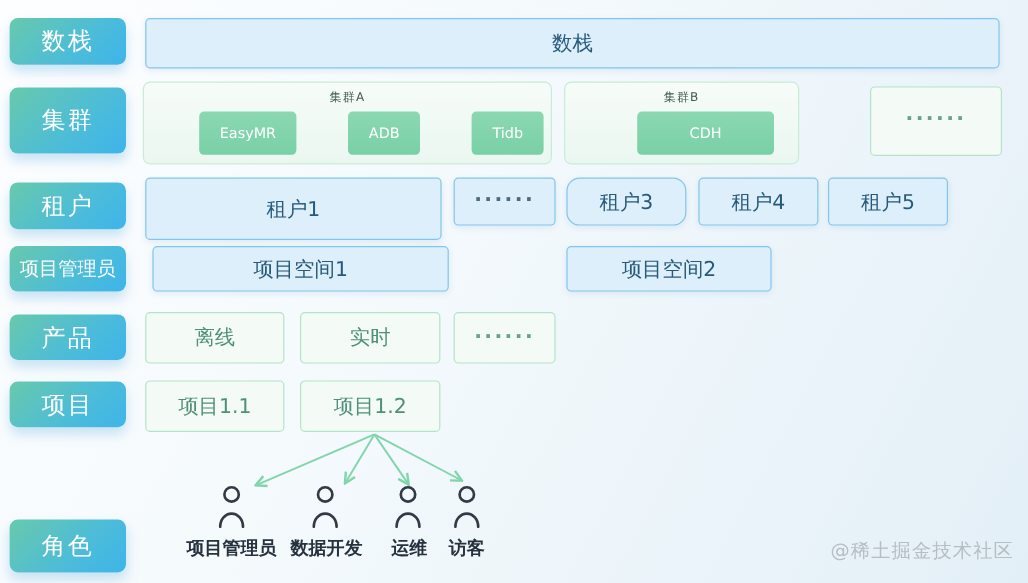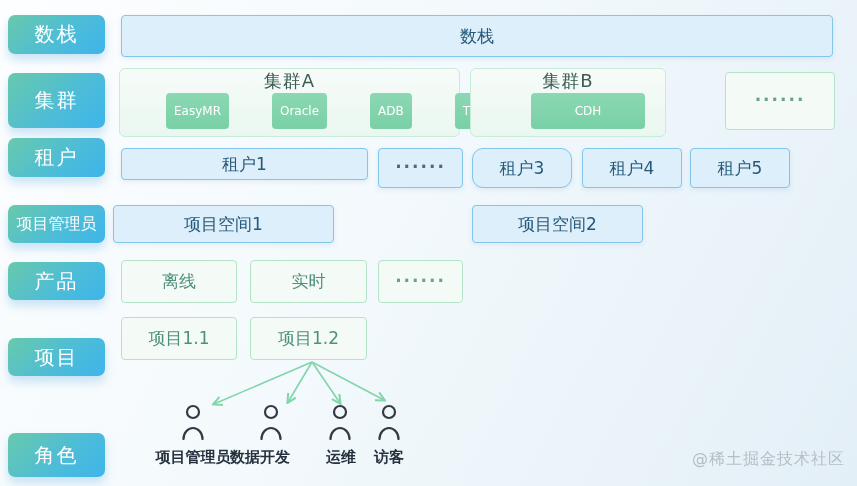--- a/index.html
+++ b/index.html
@@ -33,21 +33,21 @@
     font-size:17px;font-weight:500;
   }
   
   .gpanel{
     background:linear-gradient(#f7fcf9,#eaf7f0);
     border:1px solid #c8ecd8;border-radius:6px;
     display:flex;flex-direction:column;
   }
   .gpanel .ptitle{
     height:24px;display:flex;align-items:center;justify-content:center;
-    font-size:18px;color:#3f5d51;font-weight:500;letter-spacing:1px;
+    font-size:10px;color:#3f5d51;font-weight:500;letter-spacing:1px;
   }
   .chiprow{display:flex;gap:3px;padding:0 6px;flex:1;align-items:stretch;margin-bottom:7px;}
   .chip{
     flex:1 1 auto;background:linear-gradient(#8bd8b3,#79d0a6);
     border-radius:4px;color:#fff;font-size:12px;
     display:flex;align-items:center;justify-content:center;
     padding:0 8px;white-space:nowrap;margin-left:40px;
   }
   .dots span{display:inline-block;transform:translateY(-28%);letter-spacing:2px;font-weight:700;}
   .bbox.dots{color:#4d6b7d;}
@@ -59,56 +59,55 @@
   .watermark{
     right:12px;bottom:16px;color:#b6bdc3;font-size:16px;letter-spacing:1px;
   }
   svg{display:block;}
 </style>
 </head>
 <body>
 
 <div class="abs pill" style="top:15px;height:39px;">数栈</div>
 <div class="abs pill" style="top:73px;height:55px;">集群</div>
-<div class="abs pill" style="top:138px;height:39px;">租户</div>
+<div class="abs pill" style="top:152px;height:39px;">租户</div>
 <div class="abs pill small" style="top:205px;height:38px;">项目管理员</div>
 <div class="abs pill" style="top:262px;height:38px;">产品</div>
-<div class="abs pill" style="top:318px;height:38px;margin-top:20px;">项目</div>
+<div class="abs pill" style="top:318px;height:38px;">项目</div>
 <div class="abs pill" style="top:433px;height:44px;">角色</div>
 
 <div class="abs bbox" style="left:121px;top:15px;width:712px;height:42px;">数栈</div>
 
 <div class="abs gpanel" style="left:119px;top:68px;width:341px;height:69px;">
   <div class="ptitle">集群A</div>
   <div class="chiprow">
     <div class="chip">EasyMR</div>
-    <div class="chip">Oracle</div>
     <div class="chip">ADB</div>
     <div class="chip">Tidb</div>
   </div>
 </div>
 <div class="abs gpanel" style="left:470px;top:68px;width:196px;height:69px;">
   <div class="ptitle">集群B</div>
   <div class="chiprow" style="padding:0 20px;">
     <div class="chip">CDH</div>
   </div>
 </div>
 <div class="abs gbox dots" style="left:725px;top:72px;width:110px;height:58px;">
     <span>......</span>
   </div>
 
-<div class="abs bbox" style="left:121px;top:148px;width:247px;height:32px;">租户1</div>
+<div class="abs bbox" style="left:121px;top:148px;width:247px;height:52px;">租户1</div>
 <div class="abs bbox dots" style="left:378px;top:148px;width:85px;height:40px;">
     <span>......</span>
   </div>
 <div class="abs bbox" style="left:472px;top:148px;width:100px;height:40px;border-radius:11px;">租户3</div>
 <div class="abs bbox" style="left:582px;top:148px;width:100px;height:40px;">租户4</div>
 <div class="abs bbox" style="left:690px;top:148px;width:100px;height:40px;">租户5</div>
 
-<div class="abs bbox" style="left:113px;top:205px;width:221px;height:38px;">项目空间1</div>
+<div class="abs bbox" style="left:127px;top:205px;width:247px;height:38px;">项目空间1</div>
 <div class="abs bbox" style="left:472px;top:205px;width:171px;height:38px;">项目空间2</div>
 
 <div class="abs gbox" style="left:121px;top:260px;width:116px;height:43px;">离线</div>
 <div class="abs gbox" style="left:250px;top:260px;width:117px;height:43px;">实时</div>
 <div class="abs gbox dots" style="left:378px;top:260px;width:85px;height:43px;">
     <span>......</span>
   </div>
 
 <div class="abs gbox" style="left:121px;top:317px;width:116px;height:43px;">项目1.1</div>
 <div class="abs gbox" style="left:250px;top:317px;width:117px;height:43px;">项目1.2</div>
@@ -138,17 +137,17 @@
 <svg class="abs" style="left:328px;top:404px;" width="24" height="36" viewBox="0 0 24 36">
   <circle cx="12" cy="8" r="6" fill="none" stroke="#333a45" stroke-width="2.2"></circle>
   <path d="M2.5,35 a9.5,11 0 0 1 19,0" fill="none" stroke="#333a45" stroke-width="2.2" stroke-linecap="round"></path>
 </svg>
 <svg class="abs" style="left:377px;top:404px;" width="24" height="36" viewBox="0 0 24 36">
   <circle cx="12" cy="8" r="6" fill="none" stroke="#333a45" stroke-width="2.2"></circle>
   <path d="M2.5,35 a9.5,11 0 0 1 19,0" fill="none" stroke="#333a45" stroke-width="2.2" stroke-linecap="round"></path>
 </svg>
 
 <div class="abs role-label" style="left:193px;top:448px;">项目管理员</div>
-<div class="abs role-label" style="left:260px;top:448px;">数据开发</div>
+<div class="abs role-label" style="left:272px;top:448px;">数据开发</div>
 <div class="abs role-label" style="left:341px;top:448px;">运维</div>
 <div class="abs role-label" style="left:389px;top:448px;">访客</div>
 
 <div class="abs watermark">@稀土掘金技术社区</div>
 
 </body></html>

